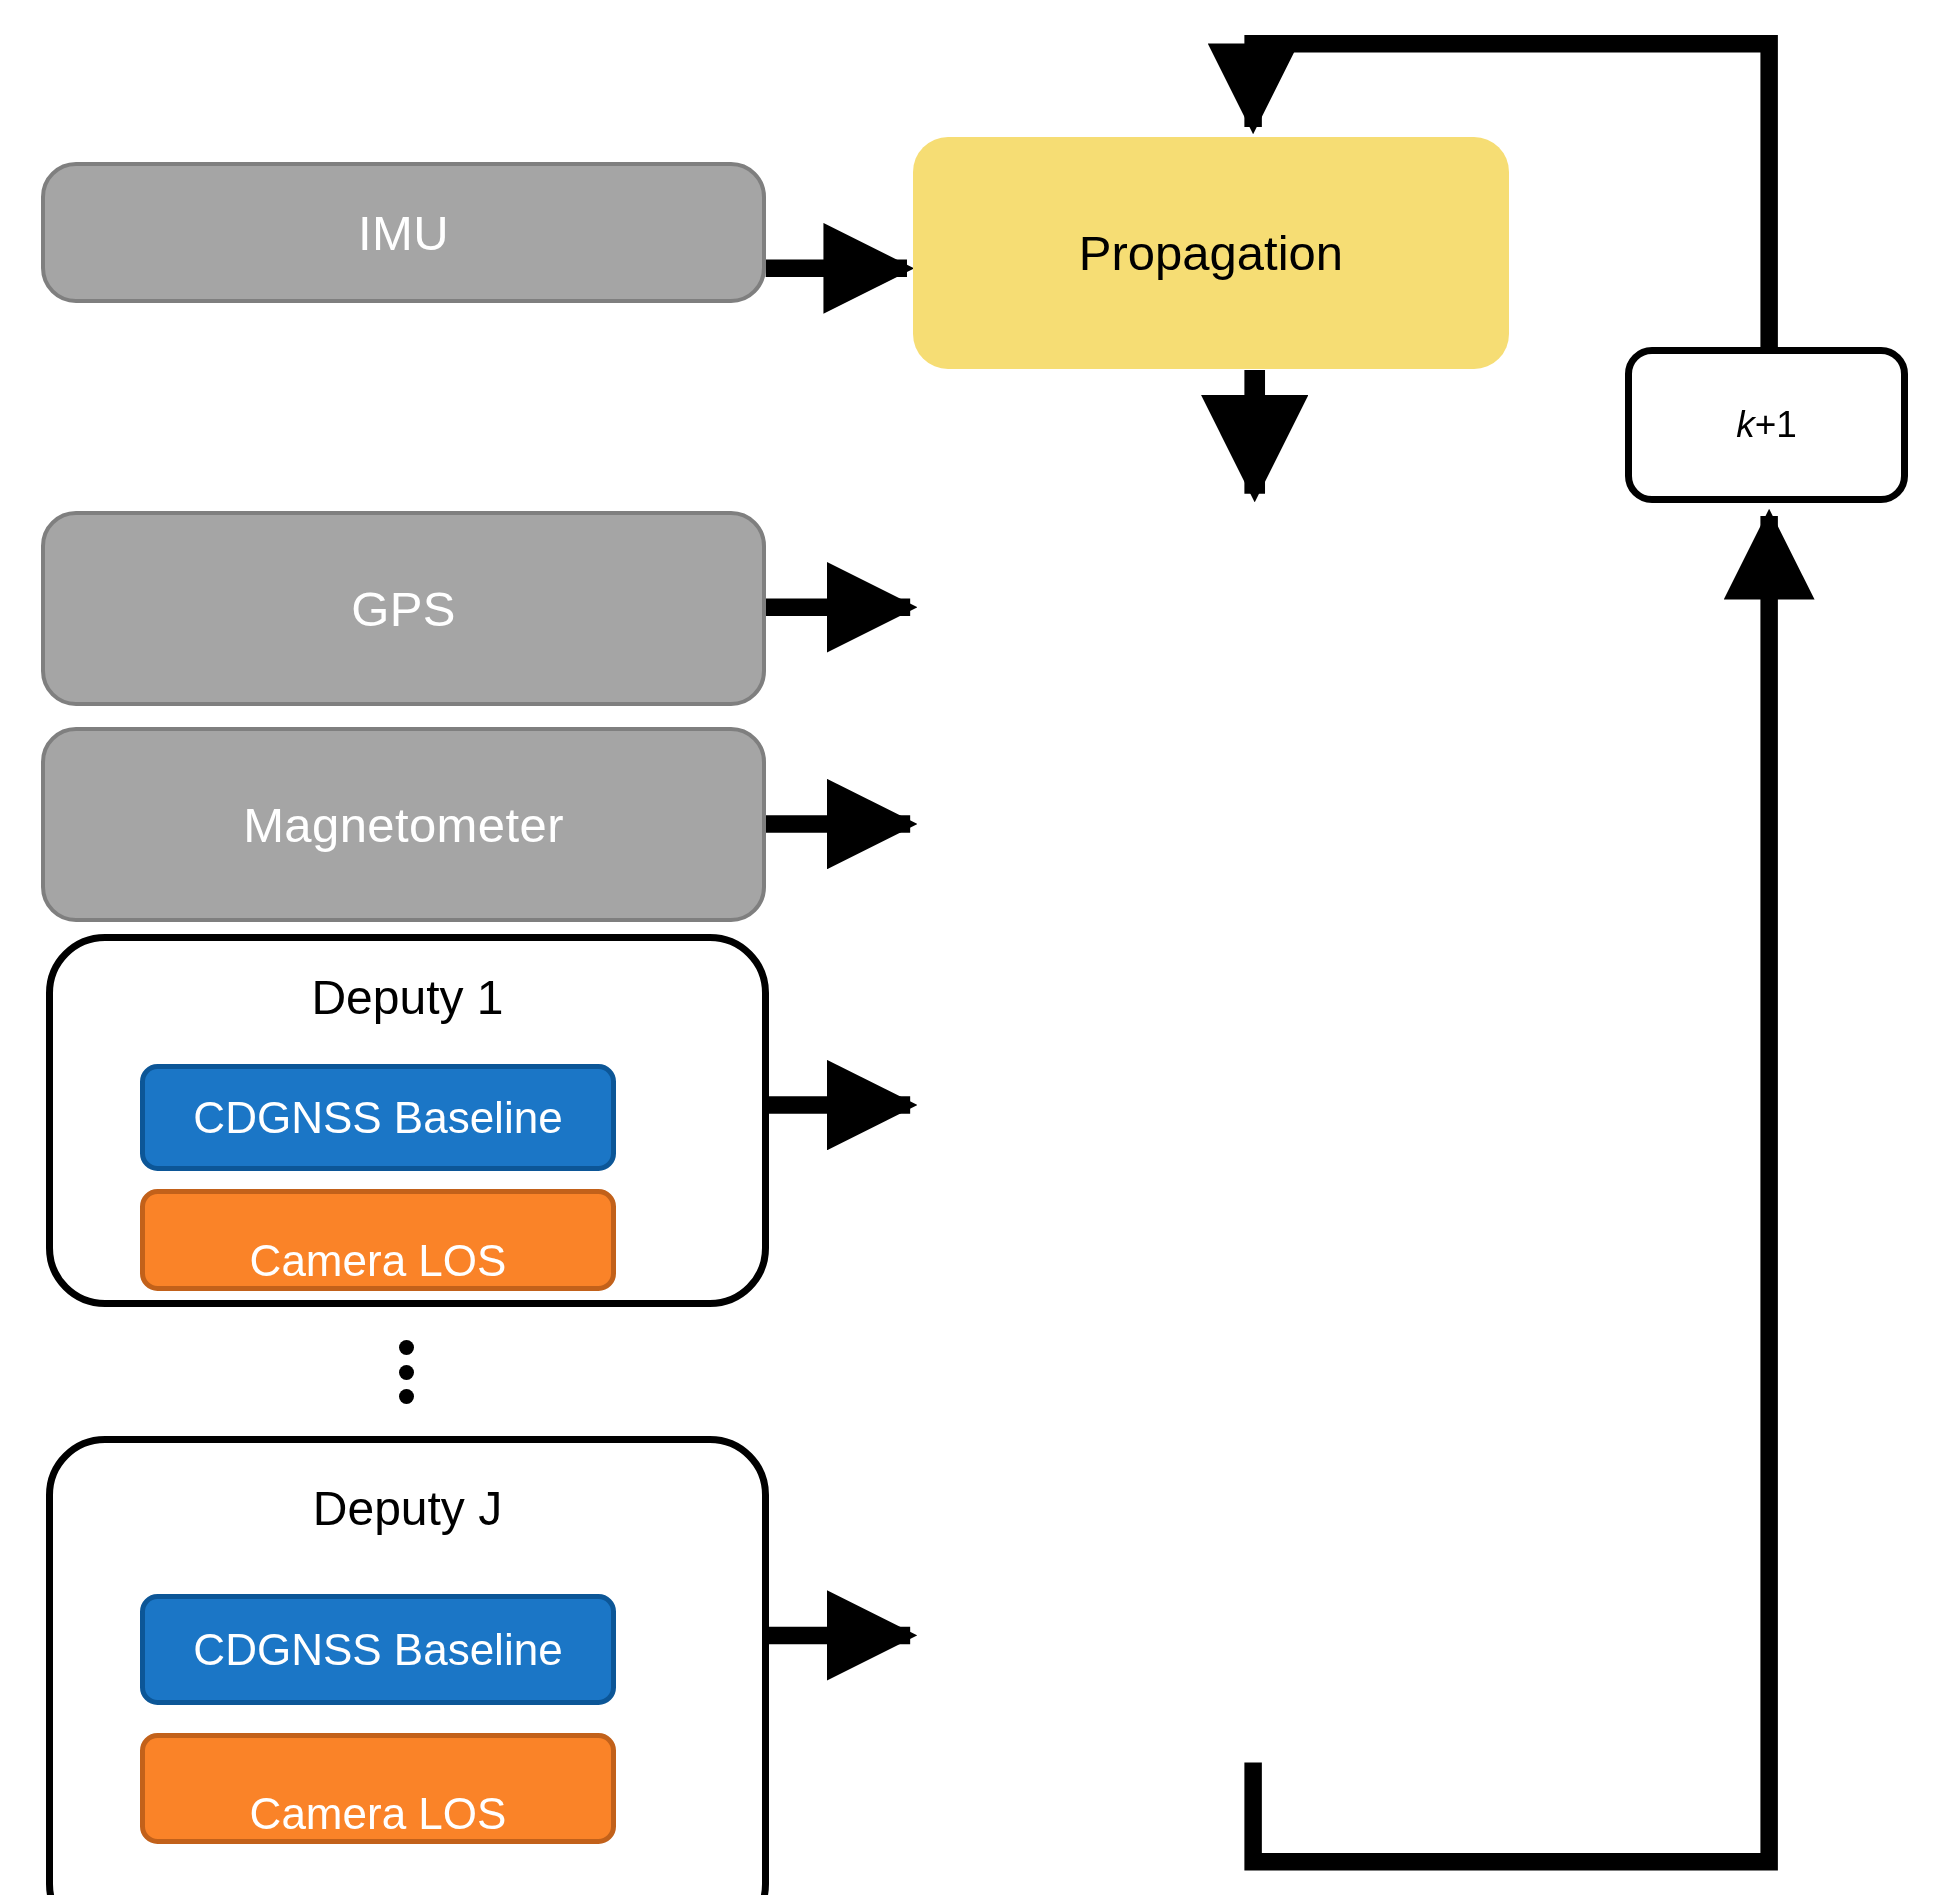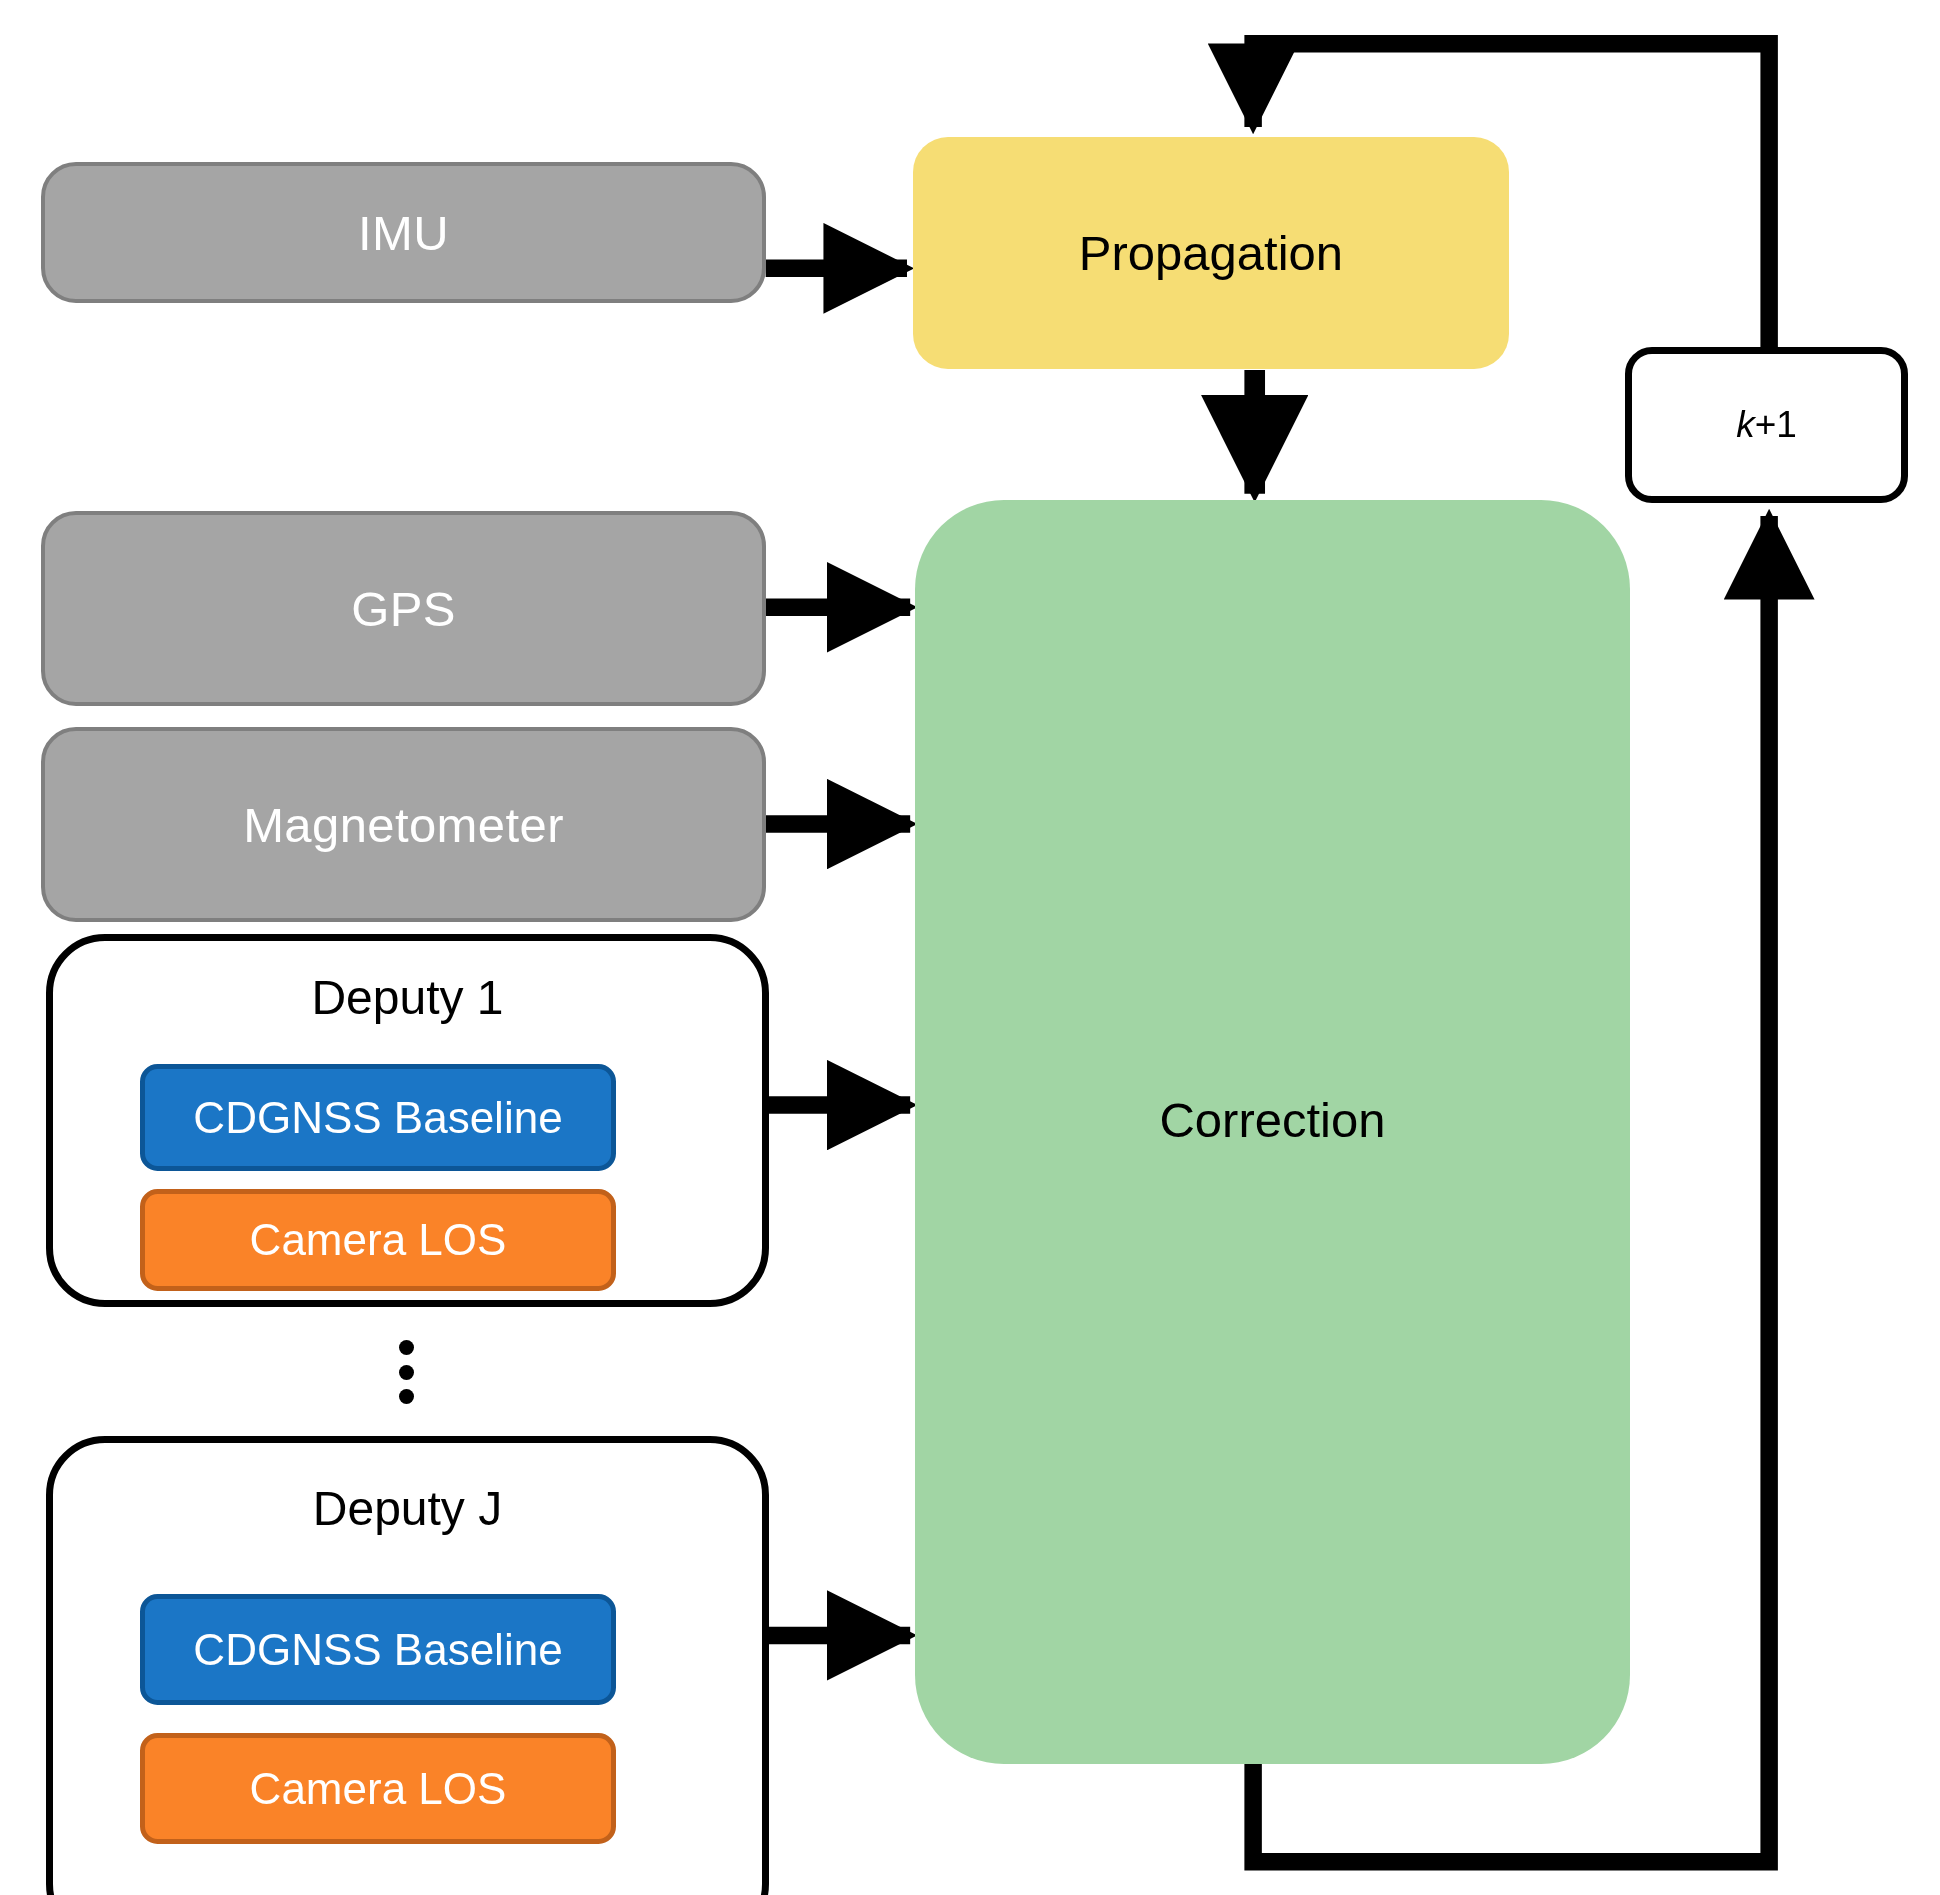--- a/index.html
+++ b/index.html
@@ -102,20 +102,21 @@
     font-size: 44px;
     border-radius: 17.5px;
   }
   .chip-cdgnss {
     background: #1b76c6;
     border: 5.6px solid #0c5697;
   }
   .chip-camera {
     background: #fa8328;
     border: 5.6px solid #c2611a;
+    align-items: flex-end;
   }
 
   .dots {
     position: absolute;
     display: flex;
     flex-direction: column;
     align-items: center;
     justify-content: space-between;
   }
   .dots span {
@@ -190,23 +191,20 @@
     </div>
     <div class="chip chip-camera" style="left:87px; top:290px; width:476px; height:111px;">
       <span>Camera LOS</span>
     </div>
   </div>
 
   <div class="node propagation" style="left:913px; top:137px; width:596px; height:232px;">
     <span>Propagation</span>
   </div>
 
-  <div class="node correction" style="left:915px; top:500px; width:715px; height:1264px;">
-    <span class="lbl">Correction</span>
-  </div>
 
   <div class="node kbox" style="left:1625px; top:347px; width:283px; height:156px;">
     <span>
       <i class="kital">k</i><span>+1</span>
     </span>
   </div>
 
 </div>
 
 

